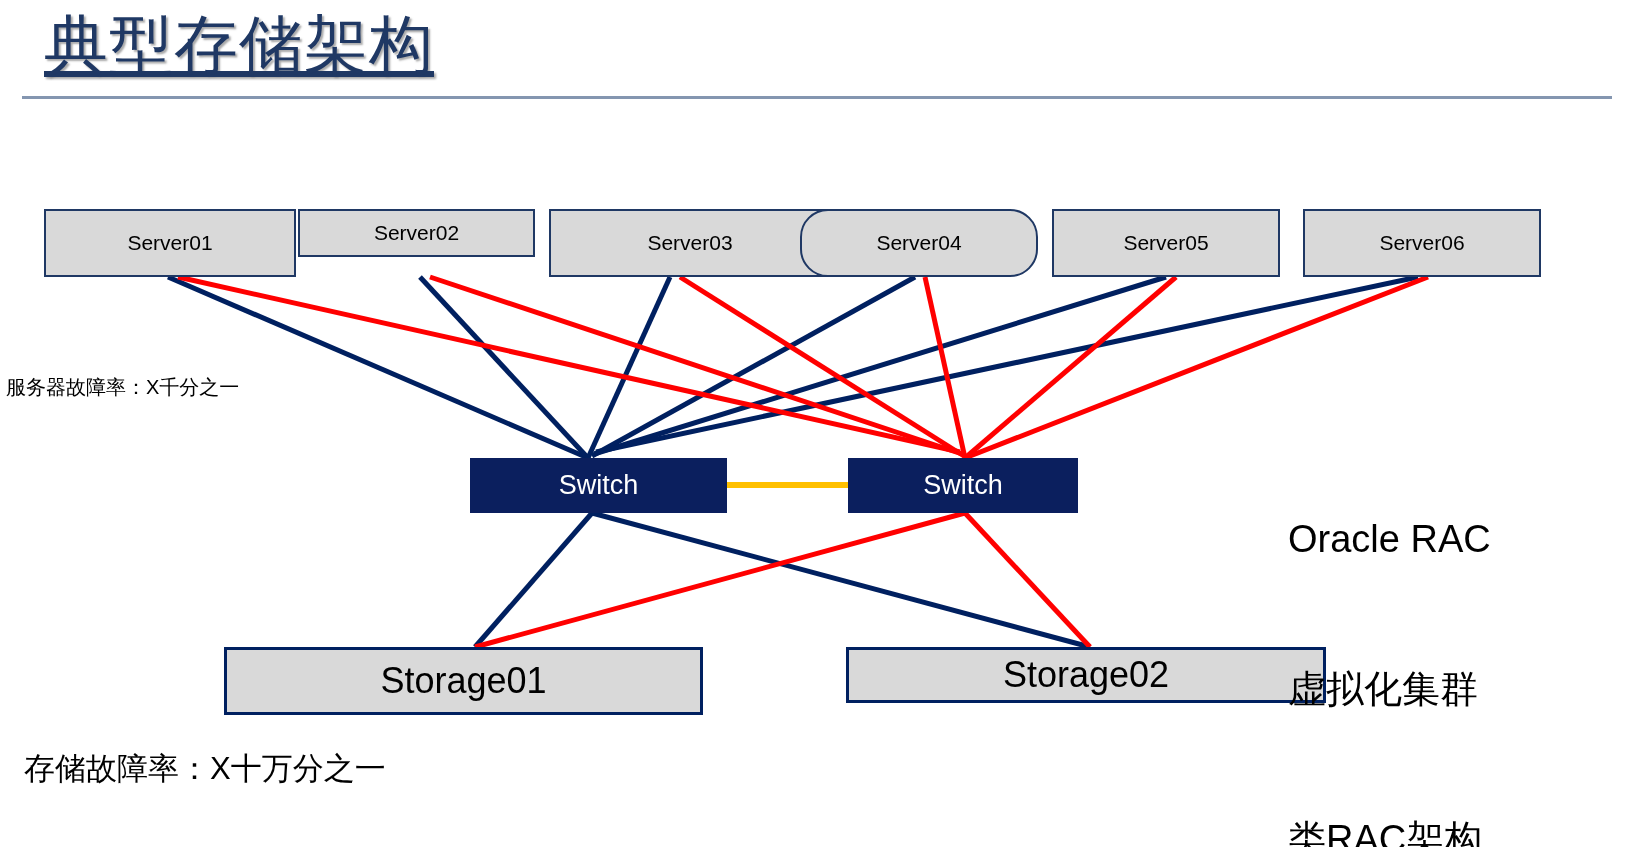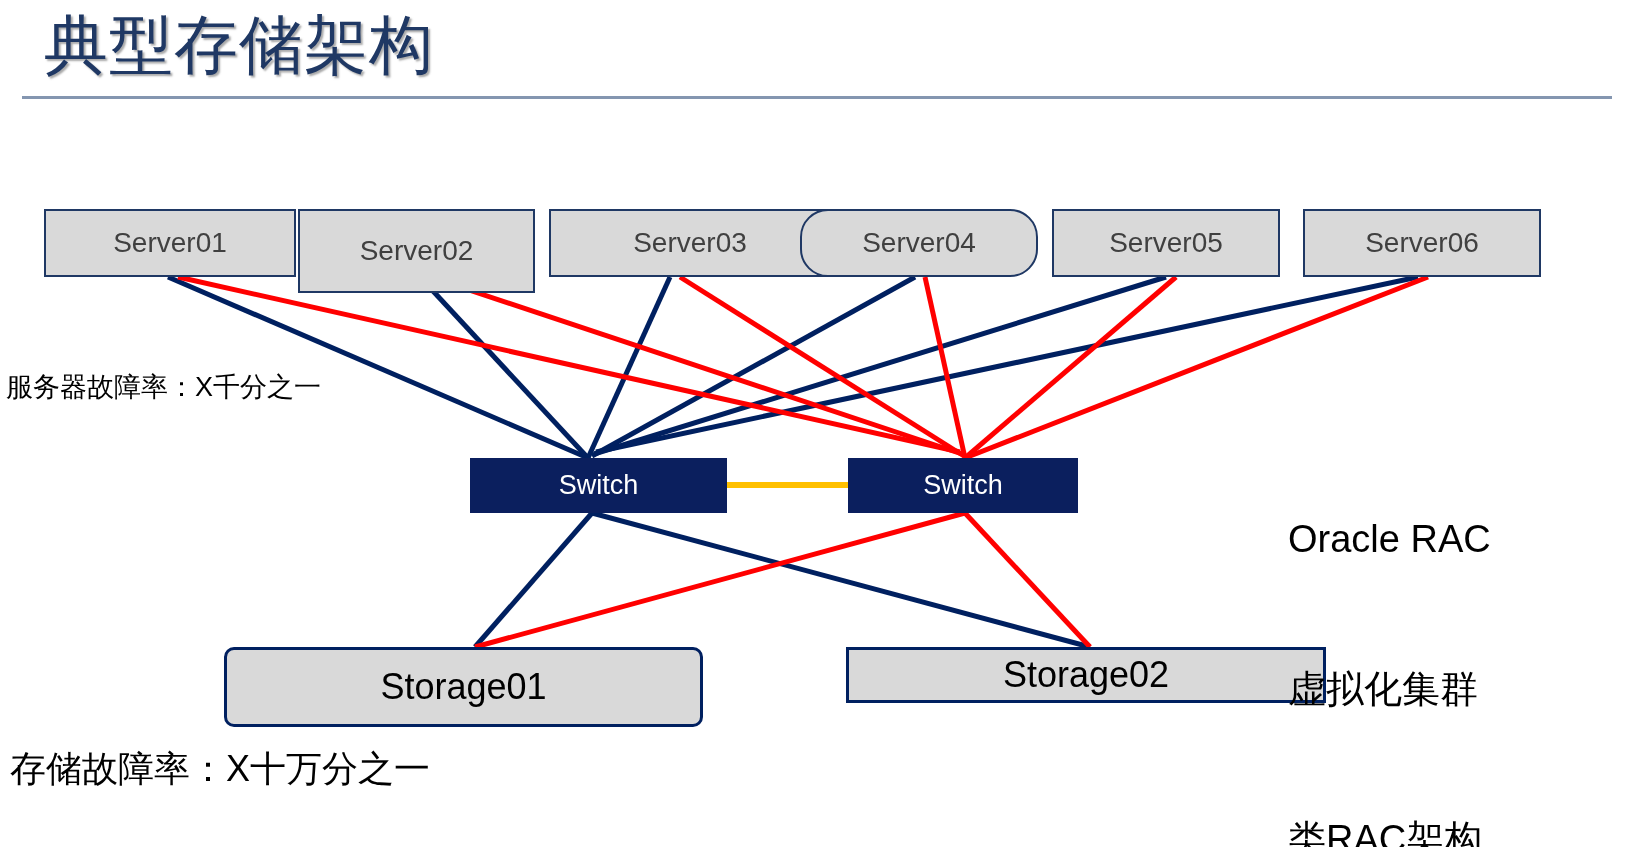--- a/index.html
+++ b/index.html
@@ -23,20 +23,21 @@
     position: absolute;
     left: 44px;
     top: 2px;
     font-size: 64px;
     line-height: 86px;
     font-weight: 400;
     color: #1F3864;
     letter-spacing: 1px;
     text-shadow: 2px 2px 2px rgba(140,140,140,0.75);
     white-space: nowrap;
+    text-decoration: underline;
   }
   #title-rule {
     position: absolute;
     left: 22px;
     top: 96px;
     width: 1590px;
     height: 3px;
     background: #8496B0;
   }
 
@@ -54,22 +55,22 @@
     position: absolute;
     box-sizing: border-box;
     display: flex;
     align-items: center;
     justify-content: center;
     z-index: 3;
   }
   .node.server {
     background: #D9D9D9;
     border: 2px solid #1F3864;
-    font-size: 28px;
-    color: #404040;
+    font-size: 21px;
+    color: #000000;
   }
   .node.storage {
     background: #D9D9D9;
     border: 3px solid #002060;
     font-size: 36px;
     color: #000000;
   }
   .node.switch {
     background: #0B1F5E;
     border: none;
@@ -80,27 +81,27 @@
   
   .annot {
     position: absolute;
     color: #000000;
     white-space: pre;
     z-index: 4;
   }
   #annot-server-rate {
     left: 6px;
     top: 370px;
-    font-size: 27px;
+    font-size: 20px;
     line-height: 34px;
   }
   #annot-storage-rate {
-    left: 10px;
+    left: 24px;
     top: 752px;
-    font-size: 36px;
+    font-size: 31px;
     line-height: 34px;
   }
   #annot-cluster {
     left: 1288px;
     top: 414px;
     font-size: 38px;
     line-height: 50px;
   }
   #annot-cluster div { white-space: pre; }
 </style>
@@ -138,21 +139,21 @@
       <line x1="965" y1="513" x2="475" y2="647" stroke="#FF0000"></line>
       <line x1="965" y1="513" x2="1090" y2="647" stroke="#FF0000"></line>
     </g>
 
     <line x1="705" y1="485" x2="851" y2="485" stroke="#FFC000" stroke-width="6"></line>
   </svg>
 
   <div class="node server" style="left:44px;  top:209px; width:252px; height:68px;">
     <span>Server01</span>
   </div>
-  <div class="node server" style="left:298px; top:209px; width:237px; height:84px;">
+  <div class="node server" style="left:298px; top:209px; width:237px; height:48px;">
     <span>Server02</span>
   </div>
   <div class="node server" style="left:549px; top:209px; width:282px; height:68px;">
     <span>Server03</span>
   </div>
   <div class="node server" style="left:800px; top:209px; width:238px; height:68px;border-radius:28px;">
     <span>Server04</span>
   </div>
   <div class="node server" style="left:1052px; top:209px; width:228px; height:68px;">
     <span>Server05</span>
@@ -161,21 +162,21 @@
     <span>Server06</span>
   </div>
 
   <div class="node switch" style="left:470px; top:458px; width:257px; height:55px;">
     <span>Switch</span>
   </div>
   <div class="node switch" style="left:848px; top:458px; width:230px; height:55px;">
     <span>Switch</span>
   </div>
 
-  <div class="node storage" style="left:224px; top:647px; width:479px; height:80px;border-radius:10px;">
+  <div class="node storage" style="left:224px; top:647px; width:479px; height:68px;">
     <span>Storage01</span>
   </div>
   <div class="node storage" style="left:846px; top:647px; width:480px; height:56px;">
     <span>Storage02</span>
   </div>
 
   <div class="annot" id="annot-server-rate">服务器故障率：X千分之一</div>
 
   <div class="annot" id="annot-storage-rate">存储故障率：X十万分之一</div>
 

